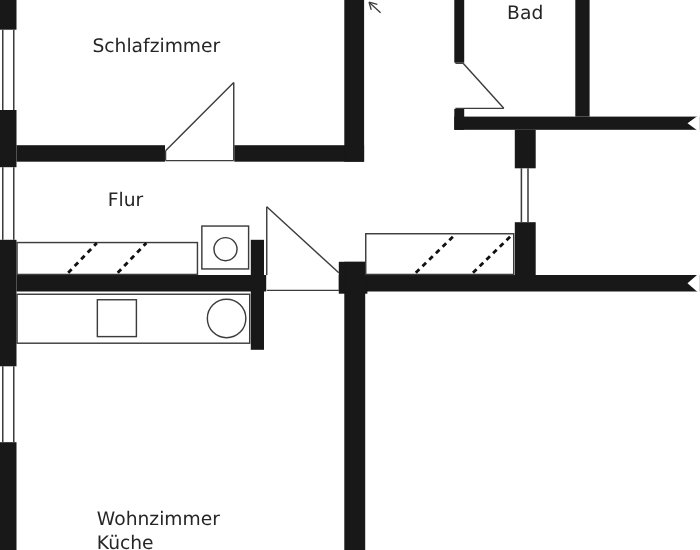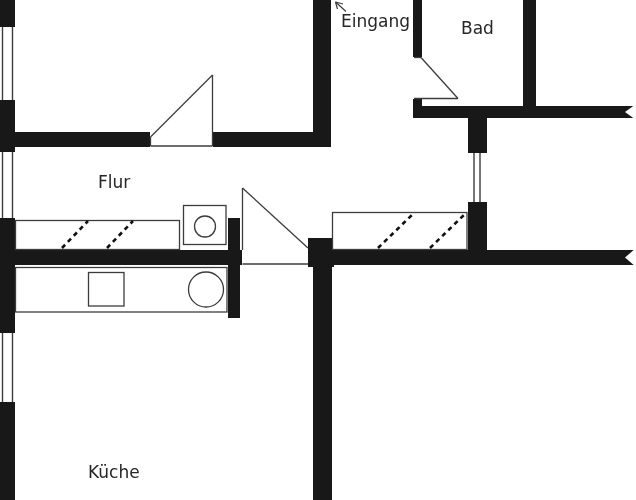--- a/index.html
+++ b/index.html
@@ -119,24 +119,25 @@
       </g>
 
       <g>
         <rect x="15.5" y="267.5" width="211.5" height="44.5"></rect>
         <rect x="88.5" y="272.5" width="35.5" height="33.5"></rect>
         <circle cx="206" cy="289.5" r="17.5" fill="none"></circle>
       </g>
     </g>
   </svg>
 
+  <div class="room-label" style="left:84px;top:32px;">Schlafzimmer</div>
 
-  <div class="room-label" style="left:341px;top:11px;">Eingang</div>
 
-  <div class="room-label" style="left:461px;top:18px;">Bad</div>
+  <div class="room-label" style="left:461px;top:2px;">Bad</div>
 
   <div class="room-label" style="left:98px;top:172px;">Flur</div>
 
   <div class="room-label two-line" style="left:88px;top:461px;">
+    <div>Wohnzimmer</div>
     <div>Küche</div>
   </div>
 
 </div>
 
 </body></html>

